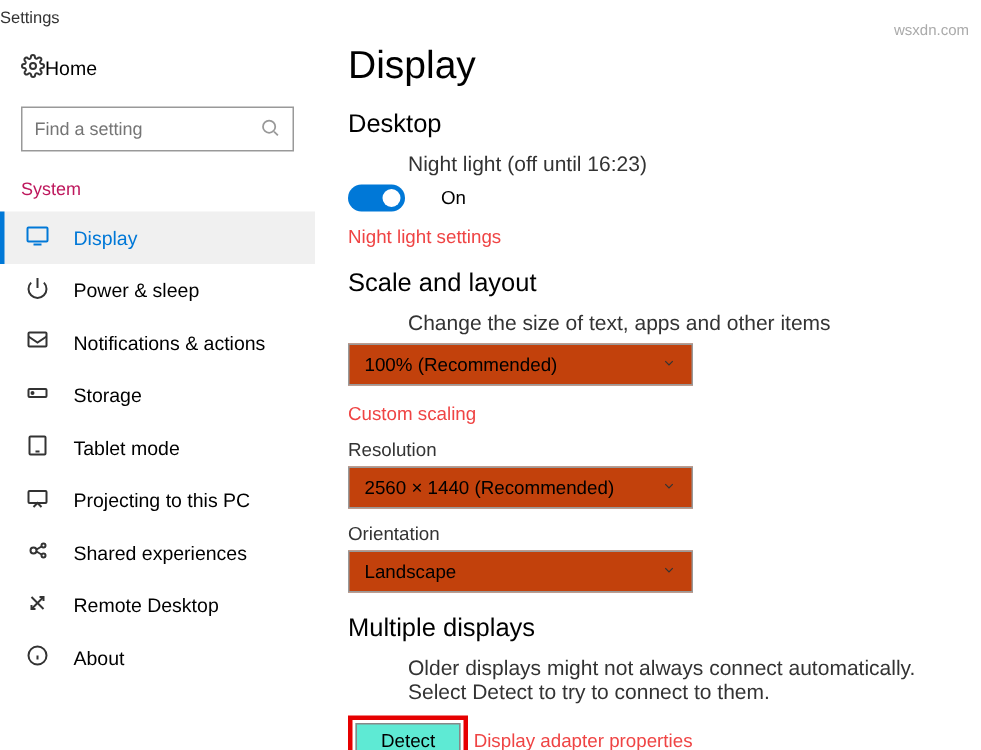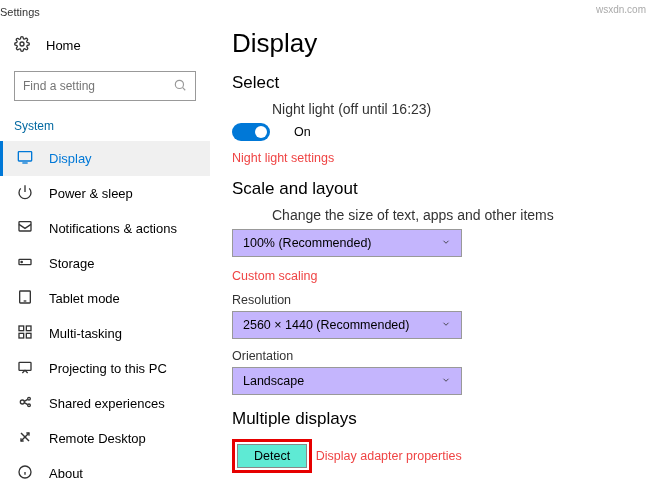--- a/index.html
+++ b/index.html
@@ -24,21 +24,20 @@
     }
     .sidebar {
       width: 210px;
       padding: 8px 0 0 0;
       border-right: none;
     }
     .home-row {
       display: flex;
       align-items: center;
       padding: 6px 14px;
-      gap: 16px;
       font-size: 13px;
       cursor: pointer;
     }
     .home-row svg { width: 16px; height: 16px; }
     .search-box {
       margin: 10px 14px 14px 14px;
       border: 1px solid #999;
       height: 30px;
       display: flex;
       align-items: center;
@@ -49,21 +48,21 @@
       border: none;
       outline: none;
       font-size: 12px;
       width: 140px;
       font-family: inherit;
       color: #15803d;
     }
     .search-box svg { width: 14px; height: 14px; opacity: 0.6; }
     .section-label {
       font-size: 12px;
-      color: #0369a1;
+      color: #be185d;
       padding: 4px 14px 8px 14px;
     }
     .nav-item {
       display: flex;
       align-items: center;
       gap: 16px;
       padding: 8px 14px;
       font-size: 13px;
       cursor: pointer;
       border-left: 3px solid transparent;
@@ -130,21 +129,21 @@
       border: 1px solid #999;
       width: 230px;
       height: 28px;
       display: flex;
       align-items: center;
       justify-content: space-between;
       padding: 0 10px;
       font-size: 12.5px;
       margin: 4px 0 6px 0;
       cursor: pointer;
-      background: #c4b5fd;
+      background: #c2410c;
     }
     .dropdown svg { width: 10px; height: 10px; }
     .field-label {
       font-size: 12.5px;
       color: #333;
       margin-top: 10px;
       margin-bottom: 2px;
     }
     .detect-wrap {
       display: inline-block;
@@ -156,21 +155,21 @@
       border: 1px solid #888;
       background: #5eead4;
       font-family: inherit;
       font-size: 12.5px;
       padding: 4px 16px;
       cursor: pointer;
     }
     .watermark {
       position: absolute;
       right: 8px;
-      top: 4px;
+      top: 15px;
       font-size: 10px;
       color: #aaa;
     }
   </style>
 </head>
 <body>
 
 <div class="window-title">Settings</div>
 <div class="watermark">wsxdn.com</div>
 
@@ -229,29 +228,20 @@
     </div>
     <div class="nav-item">
       <span><svg viewBox="0 0 24 24" fill="none" stroke="#333" stroke-width="2">
             <rect x="4" y="3" width="16" height="18" rx="1"></rect>
             <line x1="10" y1="18" x2="14" y2="18"></line>
           </svg></span>
       <span>Tablet mode</span>
     </div>
     <div class="nav-item">
       <span><svg viewBox="0 0 24 24" fill="none" stroke="#333" stroke-width="2">
-            <rect x="3" y="3" width="7" height="7"></rect>
-            <rect x="14" y="3" width="7" height="7"></rect>
-            <rect x="3" y="14" width="7" height="7"></rect>
-            <rect x="14" y="14" width="7" height="7"></rect>
-          </svg></span>
-      <span>Multi-tasking</span>
-    </div>
-    <div class="nav-item">
-      <span><svg viewBox="0 0 24 24" fill="none" stroke="#333" stroke-width="2">
             <rect x="3" y="5" width="18" height="12" rx="1"></rect>
             <path d="M8 21l4-4 4 4"></path>
           </svg></span>
       <span>Projecting to this PC</span>
     </div>
     <div class="nav-item">
       <span><svg viewBox="0 0 24 24" fill="none" stroke="#333" stroke-width="2">
             <circle cx="8" cy="12" r="3"></circle>
             <circle cx="18" cy="7" r="2"></circle>
             <circle cx="18" cy="17" r="2"></circle>
@@ -275,21 +265,21 @@
             <line x1="12" y1="16" x2="12" y2="12"></line>
             <line x1="12" y1="8" x2="12" y2="8"></line>
           </svg></span>
       <span>About</span>
     </div>
   </div>
 
   <div class="main">
     <h1>Display</h1>
 
-    <h2>Select</h2>
+    <h2>Desktop</h2>
     <div class="body-text">Night light (off until 16:23)</div>
     <div class="toggle-row">
       <div class="toggle">
           <div class="knob"></div>
         </div>
       <div class="toggle-label">On</div>
     </div>
     <div class="link">Night light settings</div>
 
     <h2>Scale and layout</h2>
@@ -312,18 +302,19 @@
 
     <div class="field-label">Orientation</div>
     <div class="dropdown">
       <span>Landscape</span>
       <span><svg viewBox="0 0 24 24" fill="none" stroke="#333" stroke-width="2">
             <polyline points="6 9 12 15 18 9"></polyline>
           </svg></span>
     </div>
 
     <h2>Multiple displays</h2>
+    <div class="body-text" style="max-width:360px;">Older displays might not always connect automatically. Select Detect to try to connect to them.</div>
     <div class="detect-wrap">
       <button class="detect-btn">Detect</button>
     </div>
     <div class="link" style="margin-top:8px;">Display adapter properties</div>
   </div>
 </div>
 
 </body></html>

